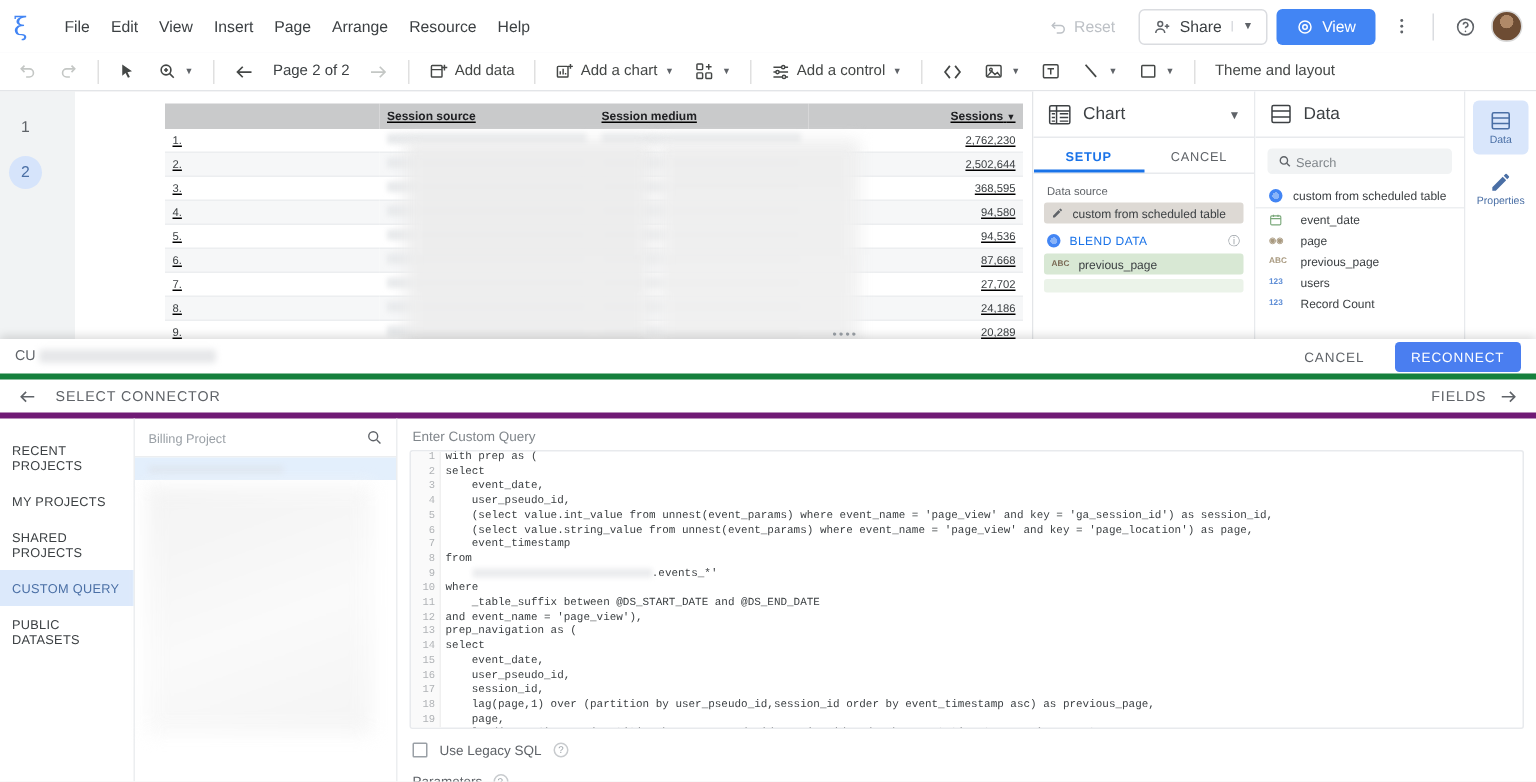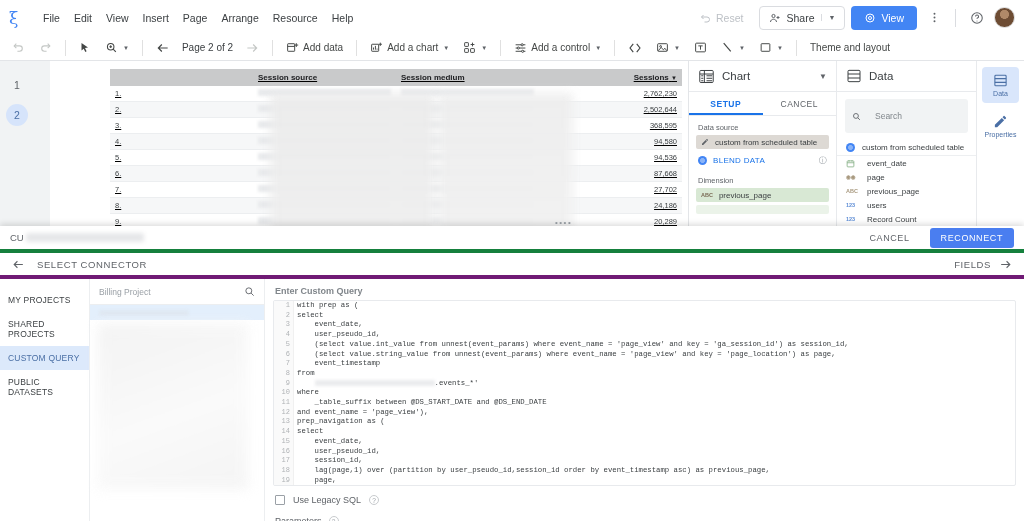--- a/index.html
+++ b/index.html
@@ -148,21 +148,21 @@
   .blend .qm { margin-left: auto; color: #9aa0a6; font-size: 8px; }
   .dot-icon {
     width: 9px; height: 9px; border-radius: 50%;
     background: radial-gradient(circle at 50% 50%, #8ab4f8 0 35%, #4285f4 36% 100%);
     display: inline-block;
   }
 
   .panel-data { width: 140px; border-right: 1px solid #e8eaed; background: #fff; }
   .search-box {
     margin: 7px 8px; height: 17px; background: #f1f3f4; border-radius: 3px;
-    display: flex; align-items: center; gap: 14px; padding: 17px 7px; cursor: text;
+    display: flex; align-items: center; gap: 3px; padding: 0 7px; cursor: text;
   }
   .search-box input {
     border: 0; background: transparent; outline: none; font-size: 8.5px; color: #3c4043;
     width: 100%; font-family: "Liberation Sans", sans-serif;
   }
   .search-box input::placeholder { color: #80868b; }
   .ds-row {
     display: flex; align-items: center; gap: 7px; padding: 3px 9px; font-size: 8px;
     color: #3c4043; border-bottom: 1px solid #edeff1; cursor: pointer;
   }
@@ -234,21 +234,21 @@
     cursor: pointer;
   }
   .proj-sel .b { width: 90px; height: 6px; background: #dfe8f2; filter: blur(1.6px); border-radius: 2px;}
   .proj-blur {
     position: absolute; left: 8px; top: 45px; width: 150px; height: 165px;
     background: linear-gradient(160deg,#f2f2f2,#fafafa 55%,#f4f4f4);
     filter: blur(6px); opacity: .9;
   }
 
   .query-col { flex: 1; position: relative; }
-  .query-label { font-size: 9px; color: #80868b; padding: 7px 0 4px 10px; font-weight: bold; }
+  .query-label { font-size: 9px; color: #80868b; padding: 7px 0 4px 10px; }
   .editor {
     position: relative; margin: 0 8px; height: 186px; border: 1px solid #e8eaed;
     border-radius: 2px; overflow: hidden; background: #fff;
   }
   .code {
     display: block; font-family: "Liberation Mono", monospace; font-size: 7.3px;
     line-height: 9.7px; white-space: pre; color: #3c4043;
   }
   .gut {
     position: absolute; left: 0; top: 0; width: 20px; height: 100%;
@@ -572,21 +572,20 @@
               <path d="M3 17.3V21h3.7L17.8 9.9l-3.7-3.7zM20.7 7a1 1 0 0 0 0-1.4l-2.3-2.3a1 1 0 0 0-1.4 0l-1.8 1.8 3.7 3.7z"></path>
             </svg>
         </span>
         <span>custom from scheduled table</span>
       </div>
       <div class="blend">
         <span class="dot-icon"></span>
         <span>BLEND DATA</span>
         <span class="qm">ⓘ</span>
       </div>
-      <div class="sect-label">Dimension</div>
       <div class="chip dim">
         <span class="tag">ABC</span>
         <span>previous_page</span>
       </div>
       <div class="chip dim" style="opacity:.5;height:9px"></div>
     </div>
 
     <div class="panel-data">
       <div class="panel-head">
         <span>
@@ -684,20 +683,21 @@
           <svg width="13" height="13" viewBox="0 0 24 24" fill="none" stroke="#5f6368" stroke-width="2">
             <path d="M4 12h16M14 6l6 6-6 6"></path>
           </svg>
         </span>
       </div>
     </div>
 
     <div class="dlg-body">
 
       <div class="conn-nav">
+        <div class="conn-item">RECENT PROJECTS</div>
         <div class="conn-item">MY PROJECTS</div>
         <div class="conn-item">SHARED PROJECTS</div>
         <div class="conn-item active">CUSTOM QUERY</div>
         <div class="conn-item">PUBLIC DATASETS</div>
       </div>
 
       <div class="proj-col">
         <div class="proj-search">
           <span class="ptext">Billing Project</span>
           <span class="mag">

